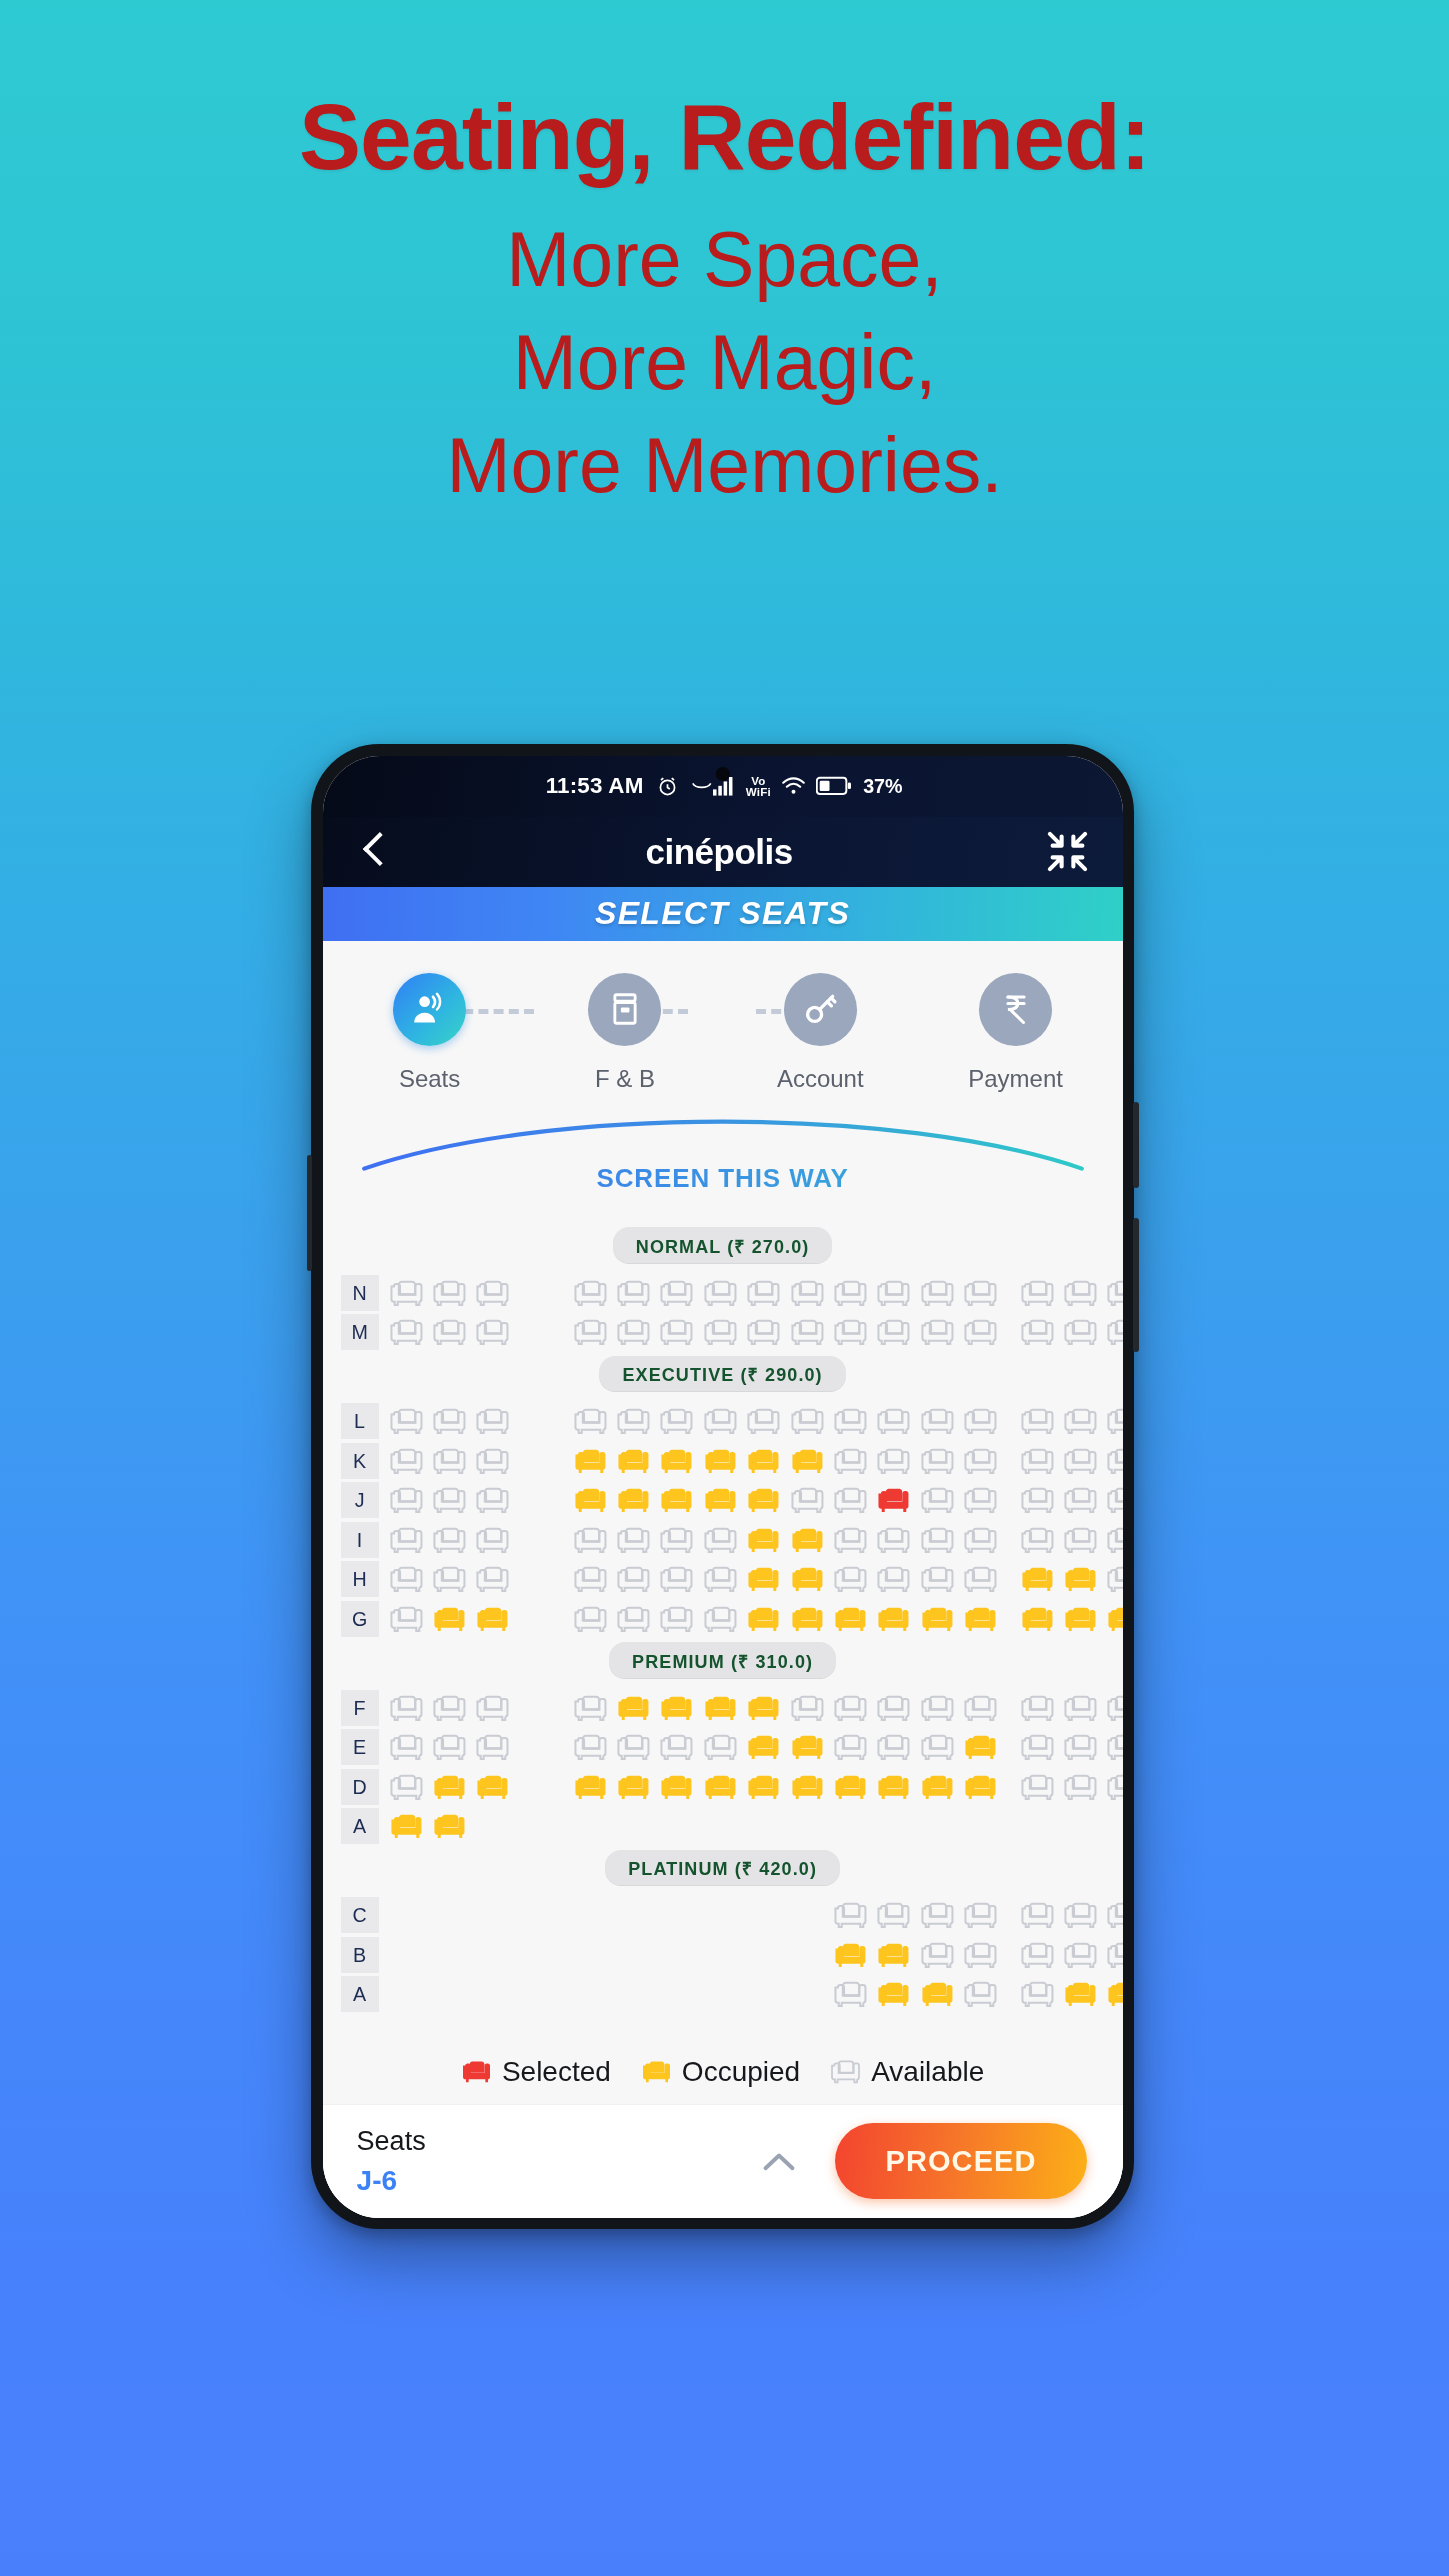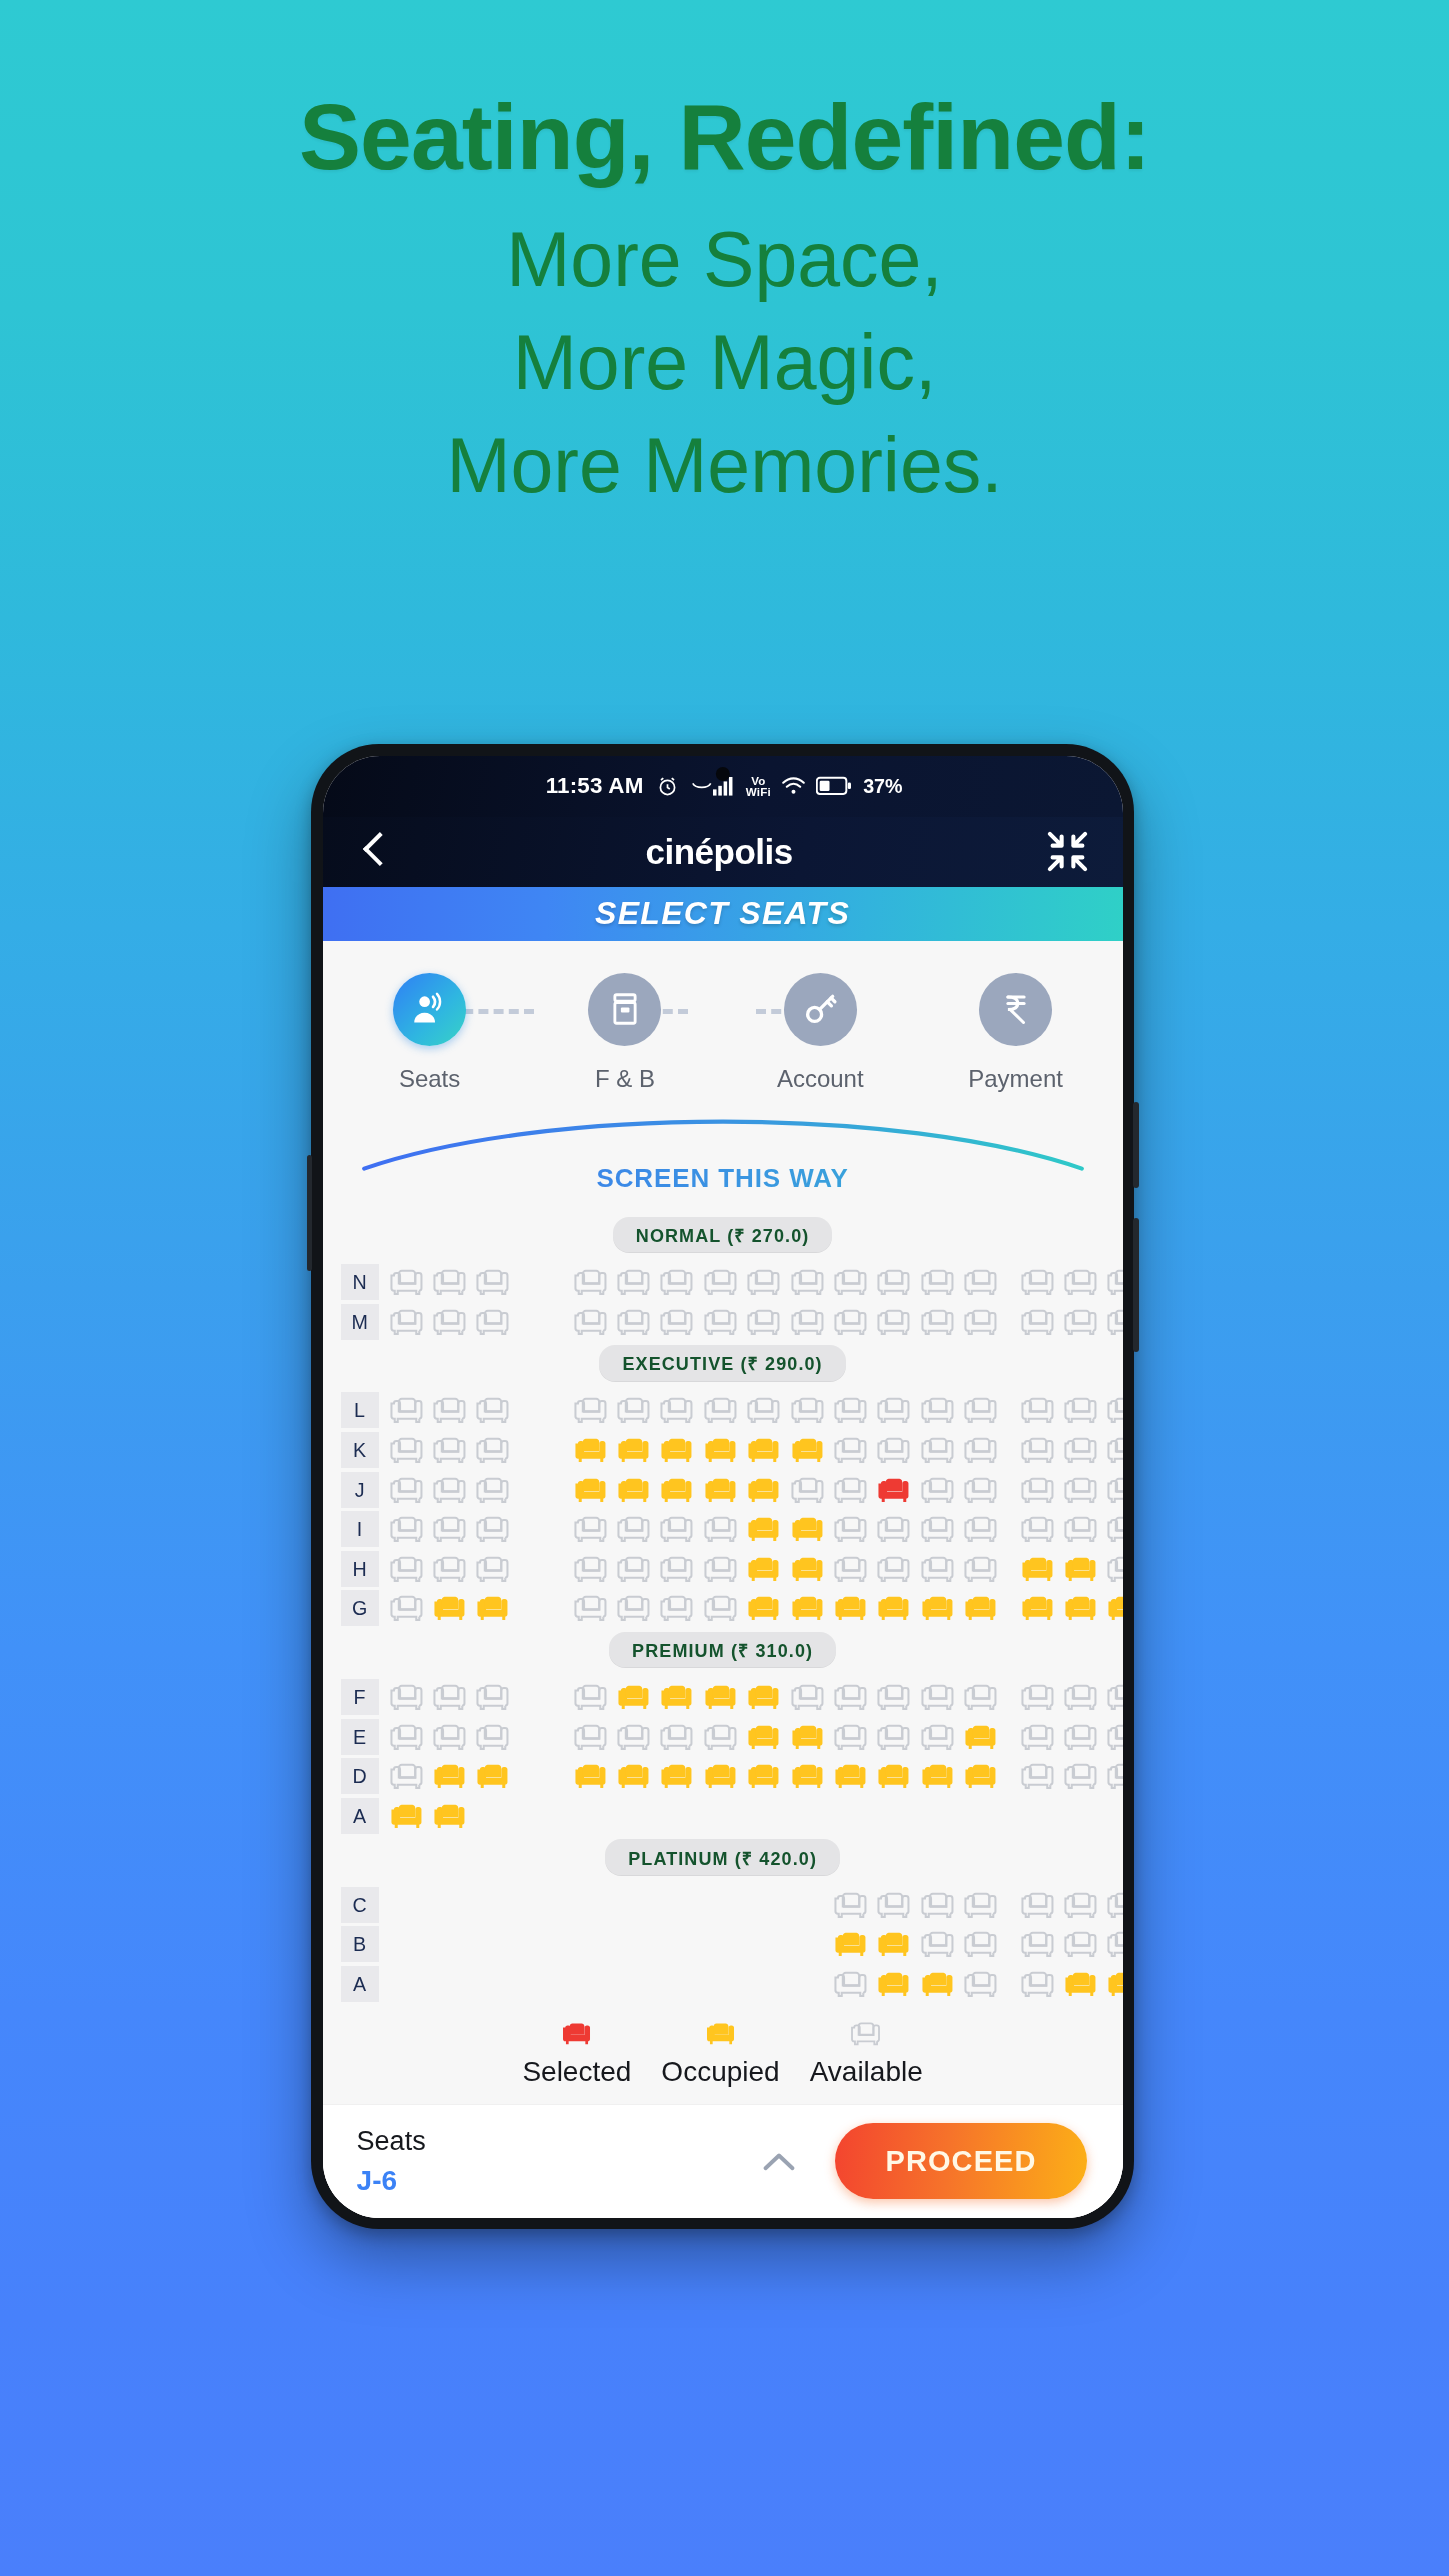--- a/index.html
+++ b/index.html
@@ -25,21 +25,21 @@
     position: relative;
   }
 
   
   .headline-wrap {
     position: absolute;
     top: 86px;
     left: 0;
     width: 1449px;
     text-align: center;
-    color: #15803d;
+    color: #b91c1c;
   }
   .headline-main {
     font-size: 93px;
     font-weight: 700;
     letter-spacing: -0.9px;
     line-height: 1.1;
     text-shadow: 0 1.8px 2.7px rgba(0,0,0,0.06);
   }
   .headline-sub {
     font-size: 77px;
@@ -300,21 +300,21 @@
   
   .legend {
     display: flex;
     align-items: center;
     justify-content: center;
     gap: 30px;
     padding: 14.3px 0 16px 0;
     background: #f7f7f7;
     flex: 0 0 auto;
   }
-  .legend-item { display: flex; align-items: center; gap: 9px; flex-direction: column; }
+  .legend-item { display: flex; align-items: center; gap: 9px; }
   .legend-item span {
     font-size: 28px;
     color: #16181d;
   }
   .legend-seat { width: 32px; height: 27px; }
 
   
   .footer {
     height: 114px;
     background: #ffffff;

